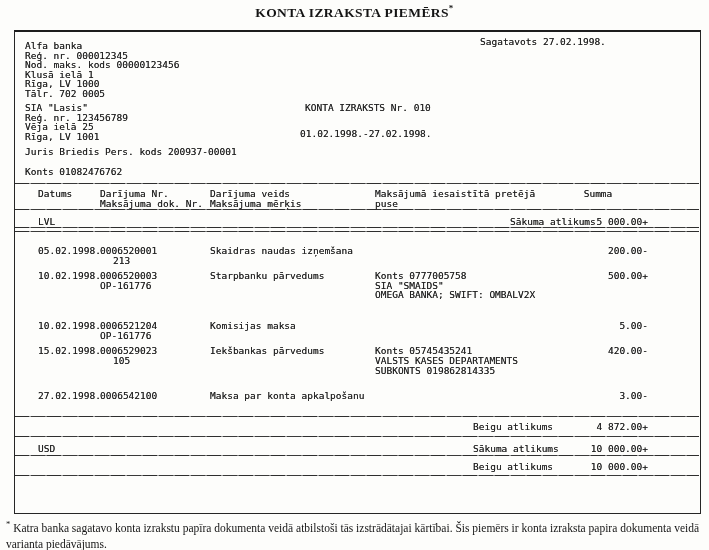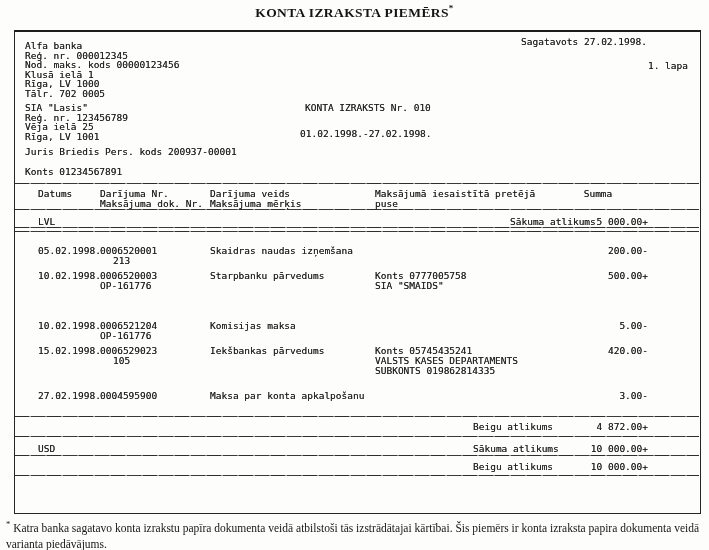--- a/index.html
+++ b/index.html
@@ -45,29 +45,28 @@
 
   <div class="box"></div>
 
   <span class="t" style="left:25px;top:41px">Alfa banka</span>
   <span class="t" style="left:25px;top:51px">Reģ. nr. 000012345</span>
   <span class="t" style="left:25px;top:60px">Nod. maks. kods 00000123456</span>
   <span class="t" style="left:25px;top:70px">Klusā ielā 1</span>
   <span class="t" style="left:25px;top:79px">Rīga, LV 1000</span>
   <span class="t" style="left:25px;top:89px">Tālr. 702 0005</span>
 
-  <span class="t" style="left:480px;top:37px;width:208px;text-align:center">Sagatavots 27.02.1998.</span>
-  <span class="t" style="left:480px;top:61px;width:208px;text-align:right">1. lapa</span>
+  <span class="t" style="left:480px;top:37px;width:208px;text-align:left">Sagatavots 27.02.1998.</span>
 
   <span class="t" style="left:25px;top:103px">SIA "Lasis"</span>
   <span class="t" style="left:25px;top:113px">Reģ. nr. 123456789</span>
   <span class="t" style="left:25px;top:122px">Vēja ielā 25</span>
   <span class="t" style="left:25px;top:132px">Rīga, LV 1001</span>
   <span class="t" style="left:25px;top:147px">Juris Briedis Pers. kods 200937-00001</span>
-  <span class="t" style="left:25px;top:167px">Konts 01234567891</span>
+  <span class="t" style="left:25px;top:167px">Konts 01082476762</span>
 
   <span class="t" style="left:305px;top:103px">KONTA IZRAKSTS Nr. 010</span>
   <span class="t" style="left:300px;top:129px">01.02.1998.-27.02.1998.</span>
 
   <div class="hline" style="top:183px"></div>
   <span class="t" style="left:38px;top:189px">Datums</span>
   <span class="t" style="left:100px;top:189px">Darījuma Nr.</span>
   <span class="t" style="left:100px;top:199px">Maksājuma dok. Nr.</span>
   <span class="t" style="left:210px;top:189px">Darījuma veids</span>
   <span class="t" style="left:210px;top:199px">Maksājuma mērķis</span>
@@ -87,39 +86,40 @@
   <span class="t" style="left:113px;top:256px">213</span>
   <span class="t" style="left:210px;top:246px">Skaidras naudas izņemšana</span>
   <span class="t amt" style="left:538px;top:246px">200.00-</span>
 
   <span class="t" style="left:38px;top:271px">10.02.1998.</span>
   <span class="t" style="left:100px;top:271px">0006520003</span>
   <span class="t" style="left:100px;top:281px">OP-161776</span>
   <span class="t" style="left:210px;top:271px">Starpbanku pārvedums</span>
   <span class="t" style="left:375px;top:271px">Konts 0777005758</span>
   <span class="t" style="left:375px;top:281px">SIA "SMAIDS"</span>
+  <span class="t" style="left:375px;top:290px">OMEGA BANKA; SWIFT: OMBALV2X</span>
   <span class="t amt" style="left:538px;top:271px">500.00+</span>
 
   <span class="t" style="left:38px;top:321px">10.02.1998.</span>
   <span class="t" style="left:100px;top:321px">0006521204</span>
   <span class="t" style="left:100px;top:331px">OP-161776</span>
   <span class="t" style="left:210px;top:321px">Komisijas maksa</span>
   <span class="t amt" style="left:538px;top:321px">5.00-</span>
 
   <span class="t" style="left:38px;top:346px">15.02.1998.</span>
   <span class="t" style="left:100px;top:346px">0006529023</span>
   <span class="t" style="left:113px;top:356px">105</span>
   <span class="t" style="left:210px;top:346px">Iekšbankas pārvedums</span>
   <span class="t" style="left:375px;top:346px">Konts 05745435241</span>
   <span class="t" style="left:375px;top:356px">VALSTS KASES DEPARTAMENTS</span>
   <span class="t" style="left:375px;top:366px">SUBKONTS 019862814335</span>
   <span class="t amt" style="left:538px;top:346px">420.00-</span>
 
   <span class="t" style="left:38px;top:391px">27.02.1998.</span>
-  <span class="t" style="left:100px;top:391px">0004595900</span>
+  <span class="t" style="left:100px;top:391px">0006542100</span>
   <span class="t" style="left:210px;top:391px">Maksa par konta apkalpošanu</span>
   <span class="t amt" style="left:538px;top:391px">3.00-</span>
 
   <div class="hline" style="top:416px"></div>
   <span class="t" style="left:473px;top:422px">Beigu atlikums</span>
   <span class="t amt" style="left:538px;top:422px">4 872.00+</span>
   <div class="hline" style="top:436px"></div>
 
   <span class="t" style="left:38px;top:444px">USD</span>
   <span class="t" style="left:473px;top:444px">Sākuma atlikums</span>

